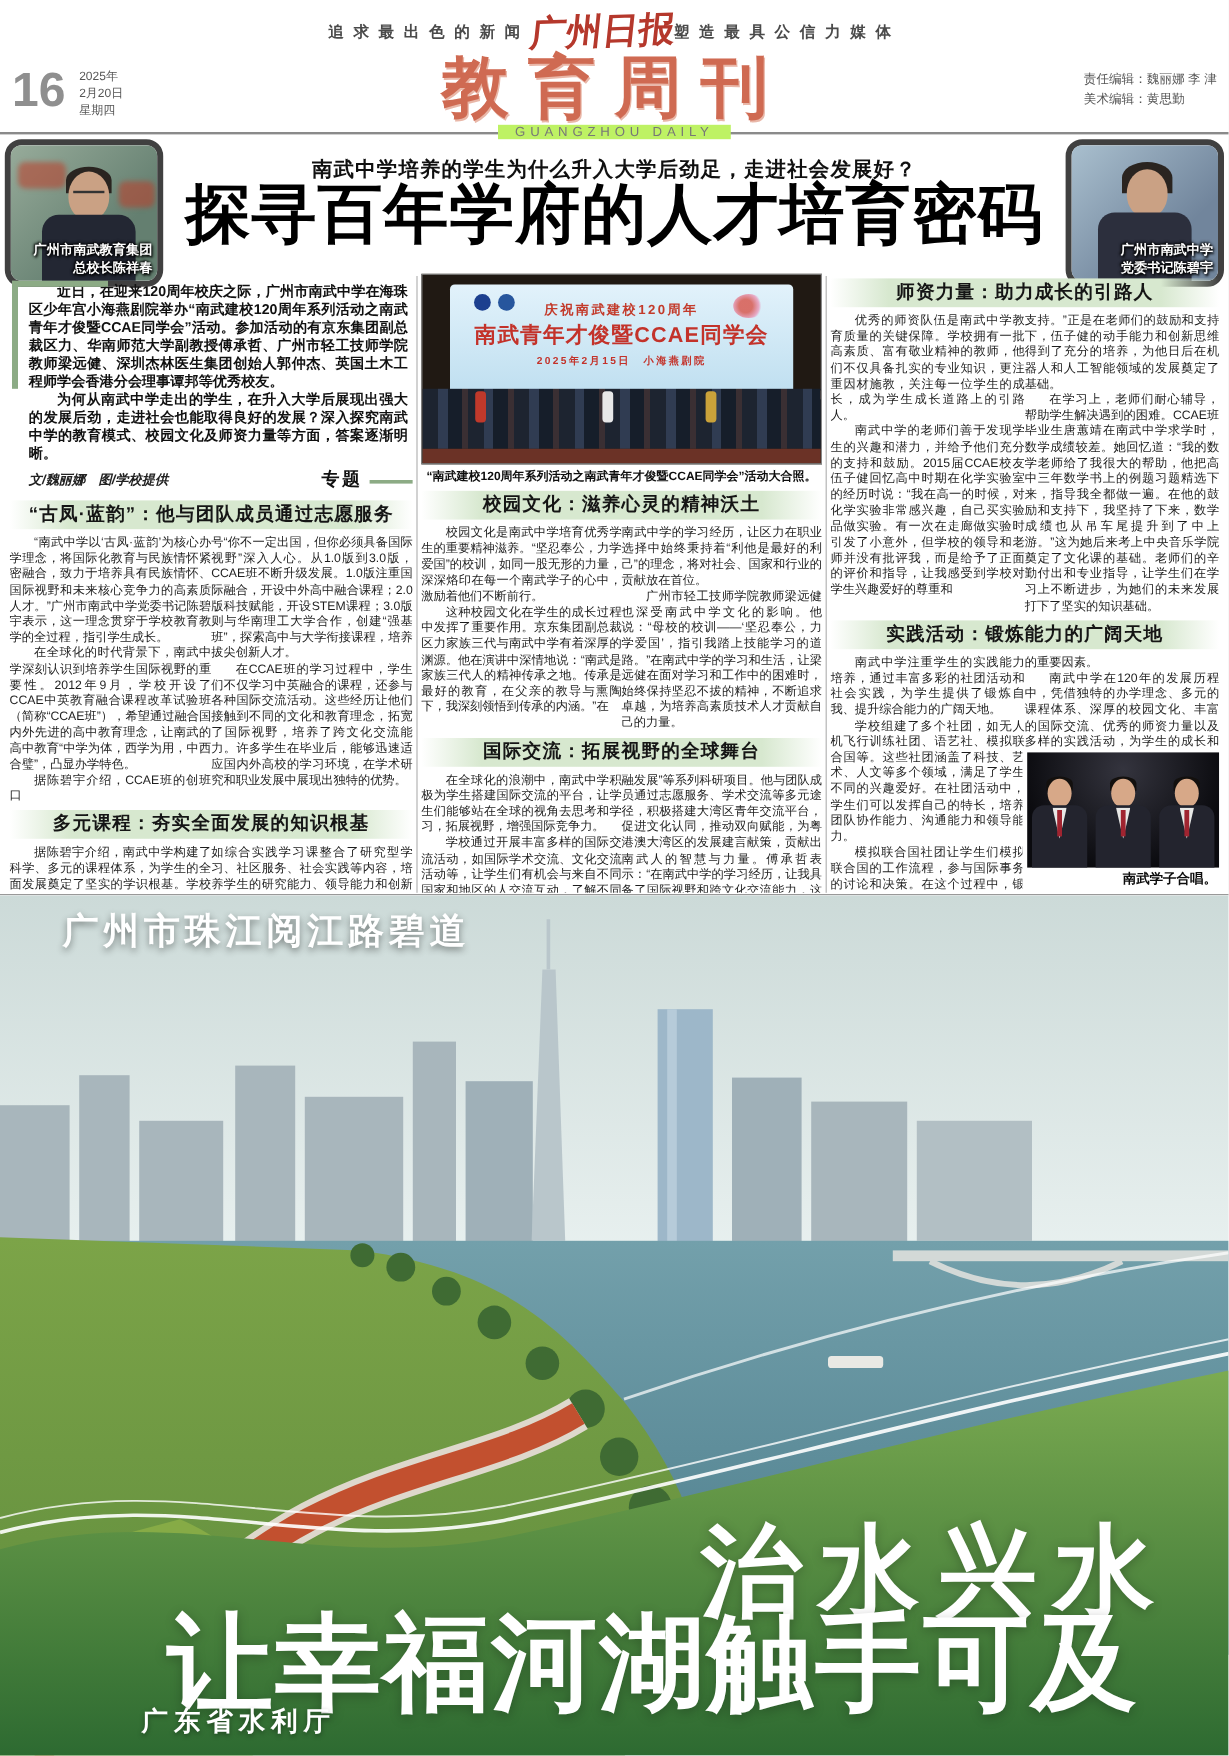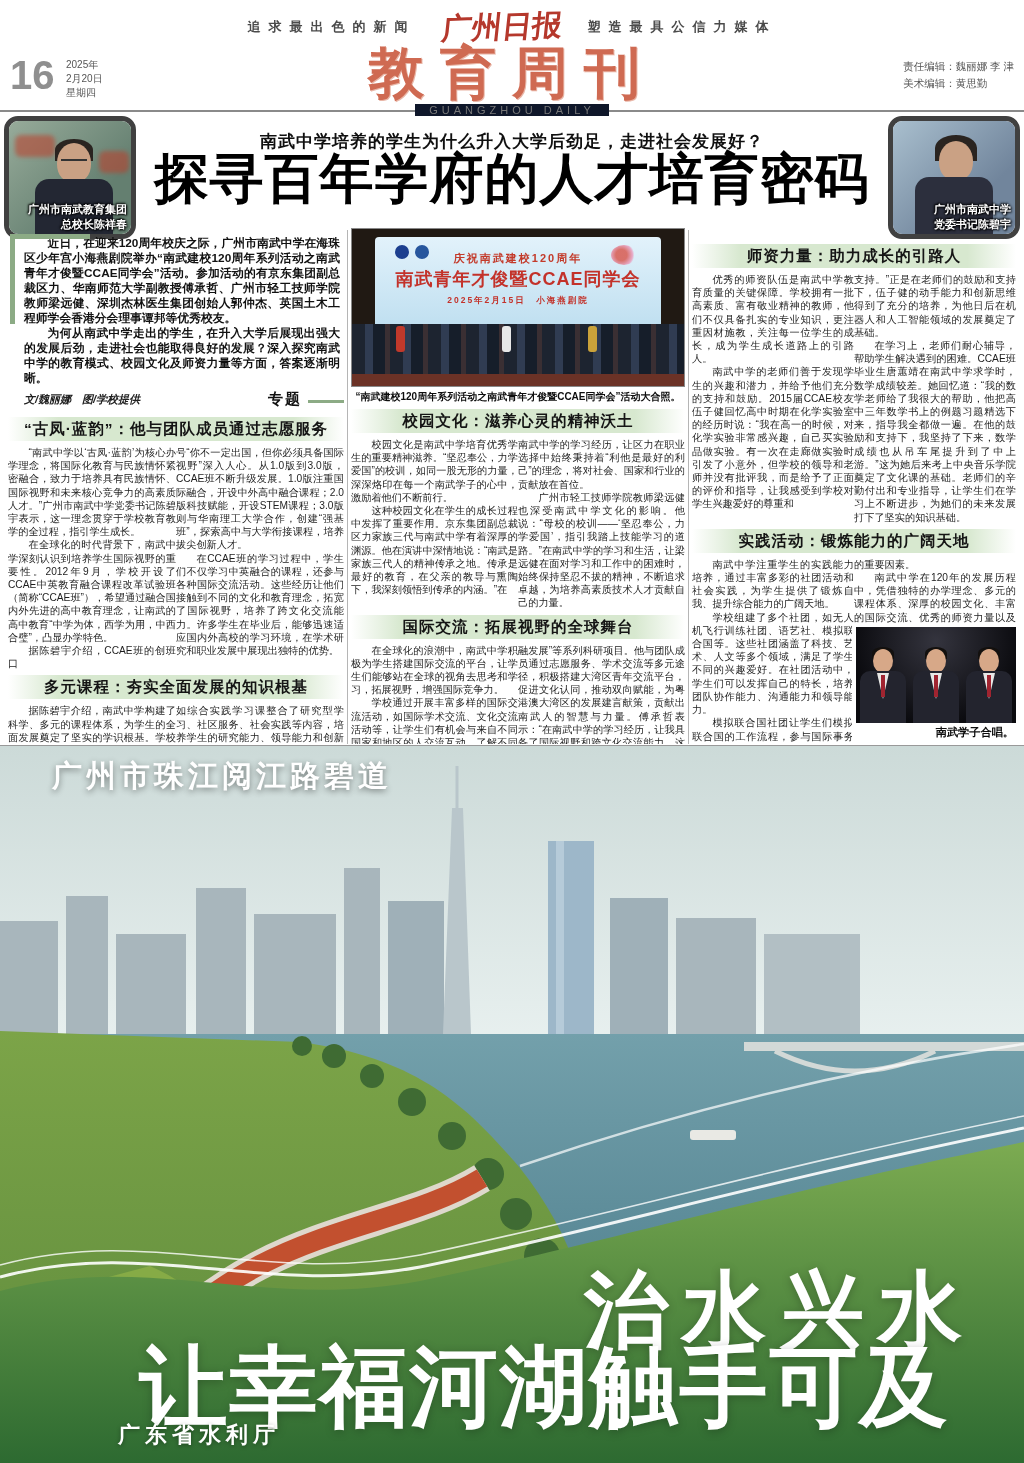--- a/index.html
+++ b/index.html
@@ -1,27 +1,27 @@
 <!DOCTYPE html>
 <html><head>
 <meta charset="utf-8">
 <style>
   html,body{margin:0;padding:0;background:#e8e8e8;font-family:"Liberation Sans",sans-serif;}
   .page{position:relative;width:1024px;height:1463px;background:#fff;overflow:hidden;margin:0 auto;}
 
   
   .masthead{position:absolute;top:0;left:0;width:1024px;height:110px;border-bottom:2px solid #8a8a8a;background:#fff;}
-  .slogan-row{position:absolute;top:12px;left:0;right:0;display:flex;justify-content:center;align-items:center;gap:26px;}
+  .slogan-row{position:absolute;top:12px;left:0;right:0;display:flex;justify-content:center;align-items:center;}
   .slogan{font-size:13px;letter-spacing:8px;color:#4a4a4a;font-weight:600;}
   .brand{color:#b5382c;font-size:30px;font-weight:700;font-family:"Liberation Serif",serif;transform:skewX(-8deg) rotate(-2deg);line-height:1;}
   .page-num{position:absolute;left:10px;top:55px;font-size:40px;font-weight:800;color:#8f8f8f;line-height:1;}
   .dateblock{position:absolute;left:66px;top:58px;font-size:10px;color:#555;line-height:1.4;}
   .weekly-title{position:absolute;top:36px;left:0;right:0;text-align:center;font-size:56px;font-weight:800;color:#cf6a52;letter-spacing:16px;font-family:"Liberation Serif",serif;text-shadow:1px 1px 0 #e9b7a8;}
   .gz-daily{position:absolute;bottom:-8px;left:0;right:0;text-align:center;}
-  .gz-daily span{display:inline-block;background:#0f172a;padding:0 14px;font-size:11px;color:#777;letter-spacing:4px;}
+  .gz-daily span{display:inline-block;background:#bef264;padding:0 14px;font-size:11px;color:#777;letter-spacing:4px;}
   .editors{position:absolute;right:10px;top:58px;font-size:10.5px;color:#555;line-height:1.6;}
 
   
   .kicker{position:absolute;top:130px;left:150px;width:724px;text-align:center;font-size:17px;font-weight:700;color:#101010;letter-spacing:1px;}
   .headline{position:absolute;top:150px;left:132px;width:760px;text-align:center;font-size:54px;font-weight:900;color:#000;font-family:"Liberation Serif",serif;letter-spacing:1px;line-height:1.1;}
 
   
   .portrait{position:absolute;top:116px;width:122px;height:113px;border:5px solid #404040;border-radius:14px;overflow:hidden;}
   .portrait.pl{left:4px;}  .portrait.pr{right:4px;}
   .p-bg-l{position:absolute;inset:0;background:linear-gradient(135deg,#97ab9a,#647f70 70%);}
@@ -215,21 +215,21 @@
           </div>
         <div class="col cont">
             <p class="para">融发展”等系列科研项目。他与团队成员通过志愿服务、学术交流等多元途径，积极搭建大湾区青年交流平台，促进文化认同，推动双向赋能，为粤港澳大湾区的发展建言献策，贡献出南武人的智慧与力量。傅承哲表示：“在南武中学的学习经历，让我具备了国际视野和跨文化交流能力，这对我从事大湾区相关研究和推动青年交流工作起到了重要作用。”</p>
           </div>
       </div>
     </div>
 
     <div class="vrule"></div>
 
     <div class="group g-right">
-      <div class="sec-h" style="margin-top:16px;">师资力量：助力成长的引路人</div>
+      <div class="sec-h" style="margin-top:4px;">师资力量：助力成长的引路人</div>
       <div class="cols">
         <div class="col">
             <p class="para">优秀的师资队伍是南武中学教育质量的关键保障。学校拥有一批高素质、富有敬业精神的教师，他们不仅具备扎实的专业知识，更注重因材施教，关注每一位学生的成长，成为学生成长道路上的引路人。</p>
             <p class="para">南武中学的老师们善于发现学生的兴趣和潜力，并给予他们充分的支持和鼓励。2015届CCAE校友伍子健回忆高中时期在化学实验室的经历时说：“我在高一的时候，对化学实验非常感兴趣，自己买实验品做实验。有一次在走廊做实验时引发了小意外，但学校的领导和老师并没有批评我，而是给予了正面的评价和指导，让我感受到学校对学生兴趣爱好的尊重和</p>
           </div>
         <div class="col cont">
             <p class="para">支持。”正是在老师们的鼓励和支持下，伍子健的动手能力和创新思维得到了充分的培养，为他日后在机器人和人工智能领域的发展奠定了基础。</p>
             <p class="para">在学习上，老师们耐心辅导，帮助学生解决遇到的困难。CCAE班毕业生唐蕙靖在南武中学求学时，数学成绩较差。她回忆道：“我的数学老师给了我很大的帮助，他把高中三年数学书上的例题习题精选下来，指导我全都做一遍。在他的鼓励和支持下，我坚持了下来，数学成绩也从吊车尾提升到了中上游。”这为她后来考上中央音乐学院奠定了文化课的基础。老师们的辛勤付出和专业指导，让学生们在学习上不断进步，为她们的未来发展打下了坚实的知识基础。</p>
           </div>
       </div>

